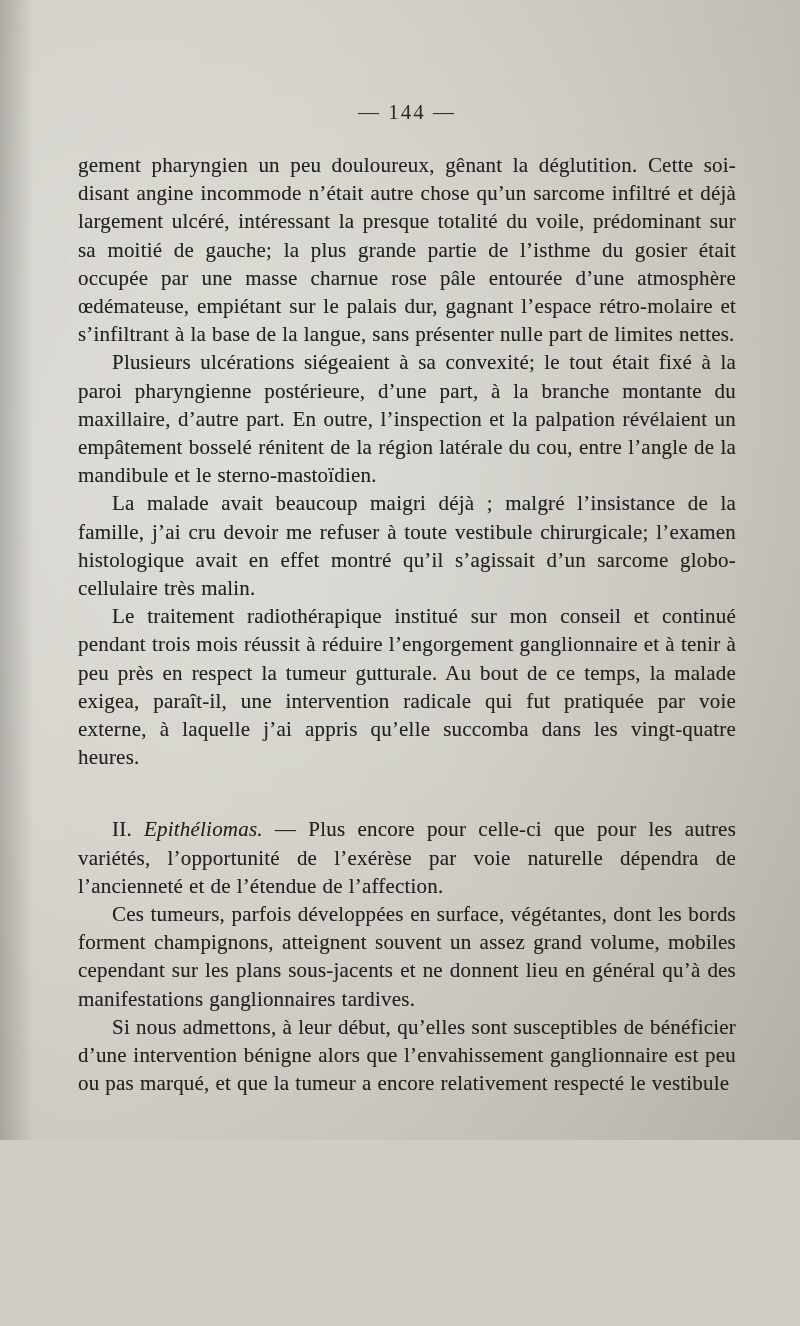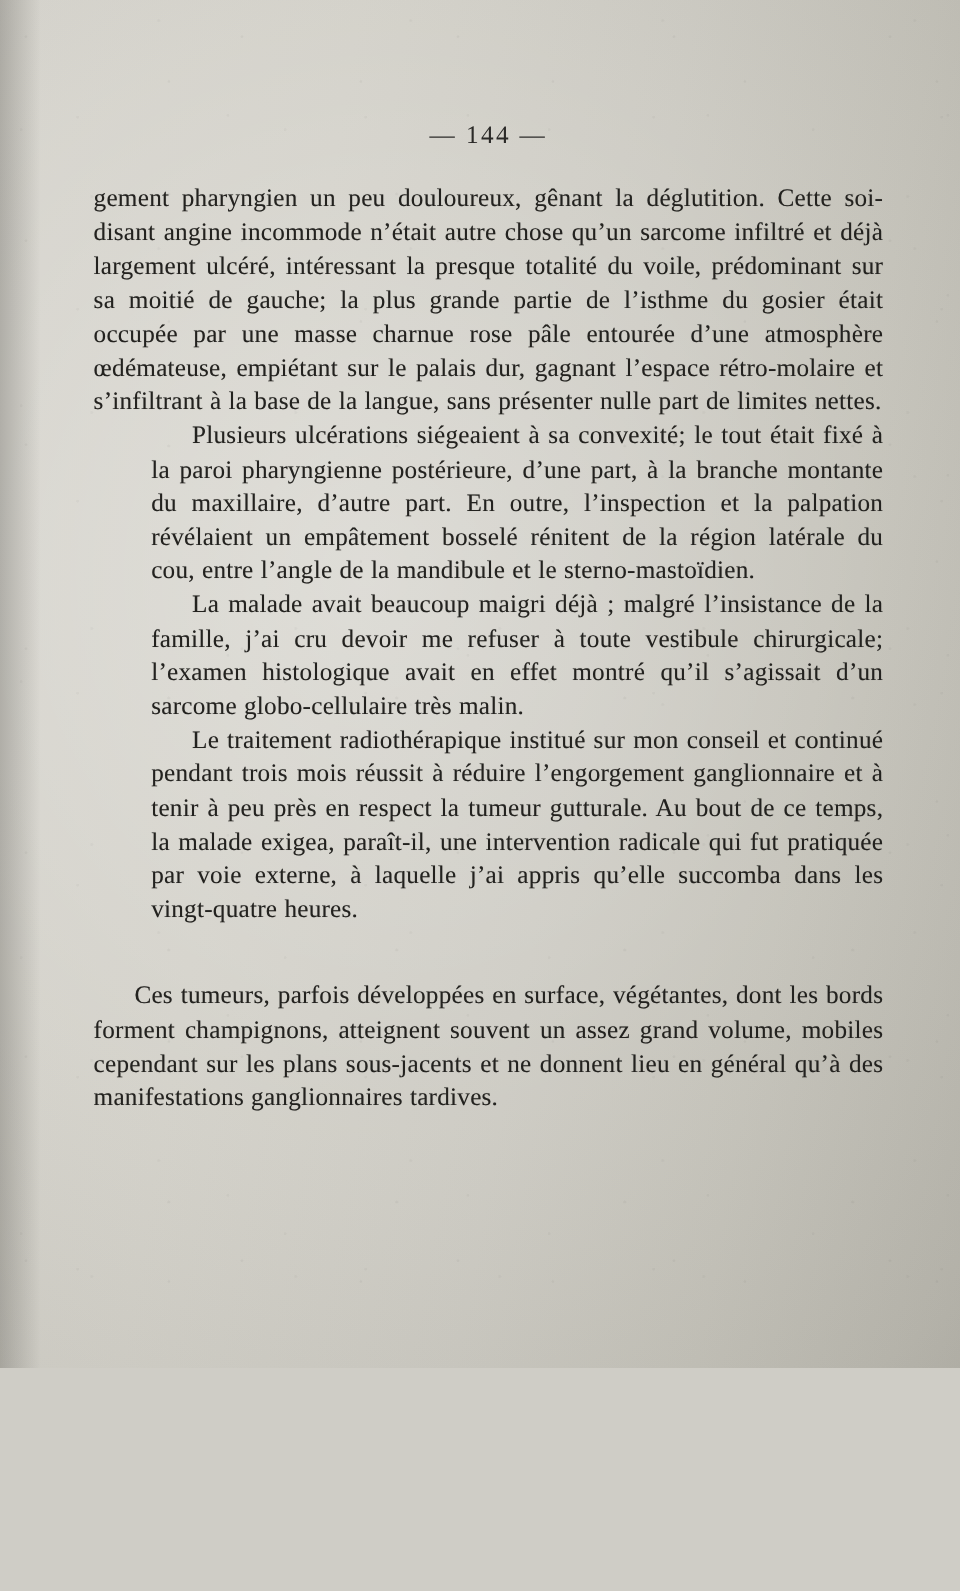--- a/index.html
+++ b/index.html
@@ -68,21 +68,21 @@
     margin: 0;
     font-size: 21px;
     line-height: 28.2px;
     color: #23221f;
     text-align: justify;
     text-justify: inter-word;
     letter-spacing: .2px;
     word-spacing: .5px;
     text-shadow: 0 0 .6px rgba(0,0,0,0.28);
   }
-  p.para + p.para { margin-top: 0; margin-left: 48px; }
+  p.para + p.para { margin-top: 0; }
   p.indent { text-indent: 34px; }
 
   .section-gap { height: 44px; }
 
   .runhead { font-style: italic; }
 
   
   p.para { text-align-last: left; }
 </style>
 </head>
@@ -94,17 +94,19 @@
 
     <div class="folio">— 144 —</div>
 
     <p class="para">gement pharyngien un peu douloureux, gênant la déglutition. Cette soi-disant angine incommode n’était autre chose qu’un sarcome infiltré et déjà largement ulcéré, intéressant la presque totalité du voile, prédominant sur sa moitié de gauche; la plus grande partie de l’isthme du gosier était occupée par une masse charnue rose pâle entourée d’une atmosphère œdémateuse, empiétant sur le palais dur, gagnant l’espace rétro-molaire et s’infiltrant à la base de la langue, sans présenter nulle part de limites nettes.</p>
     <p class="para indent">Plusieurs ulcérations siégeaient à sa convexité; le tout était fixé à la paroi pharyngienne postérieure, d’une part, à la branche montante du maxillaire, d’autre part. En outre, l’inspection et la palpation révélaient un empâtement bosselé rénitent de la région latérale du cou, entre l’angle de la mandibule et le sterno-mastoïdien.</p>
     <p class="para indent">La malade avait beaucoup maigri déjà ; malgré l’insistance de la famille, j’ai cru devoir me refuser à toute vestibule chirurgicale; l’examen histologique avait en effet montré qu’il s’agissait d’un sarcome globo-cellulaire très malin.</p>
     <p class="para indent">Le traitement radiothérapique institué sur mon conseil et continué pendant trois mois réussit à réduire l’engorgement ganglionnaire et à tenir à peu près en respect la tumeur gutturale. Au bout de ce temps, la malade exigea, paraît-il, une intervention radicale qui fut pratiquée par voie externe, à laquelle j’ai appris qu’elle succomba dans les vingt-quatre heures.</p>
 
     <div class="section-gap"></div>
 
+    <p class="para indent"><span>II.</span> <span class="runhead">Epithéliomas.</span> <span>—</span> <span>Plus encore pour celle-ci que pour les autres variétés, l’opportunité de l’exérèse par voie naturelle dépendra de l’ancienneté et de l’étendue de l’affection.</span></p>
 
     <p class="para indent">Ces tumeurs, parfois développées en surface, végétantes, dont les bords forment champignons, atteignent souvent un assez grand volume, mobiles cependant sur les plans sous-jacents et ne donnent lieu en général qu’à des manifestations ganglionnaires tardives.</p>
+    <p class="para indent">Si nous admettons, à leur début, qu’elles sont susceptibles de bénéficier d’une intervention bénigne alors que l’envahissement ganglionnaire est peu ou pas marqué, et que la tumeur a encore relativement respecté le vestibule</p>
 
   </div>
 </div>
 
 </body></html>

